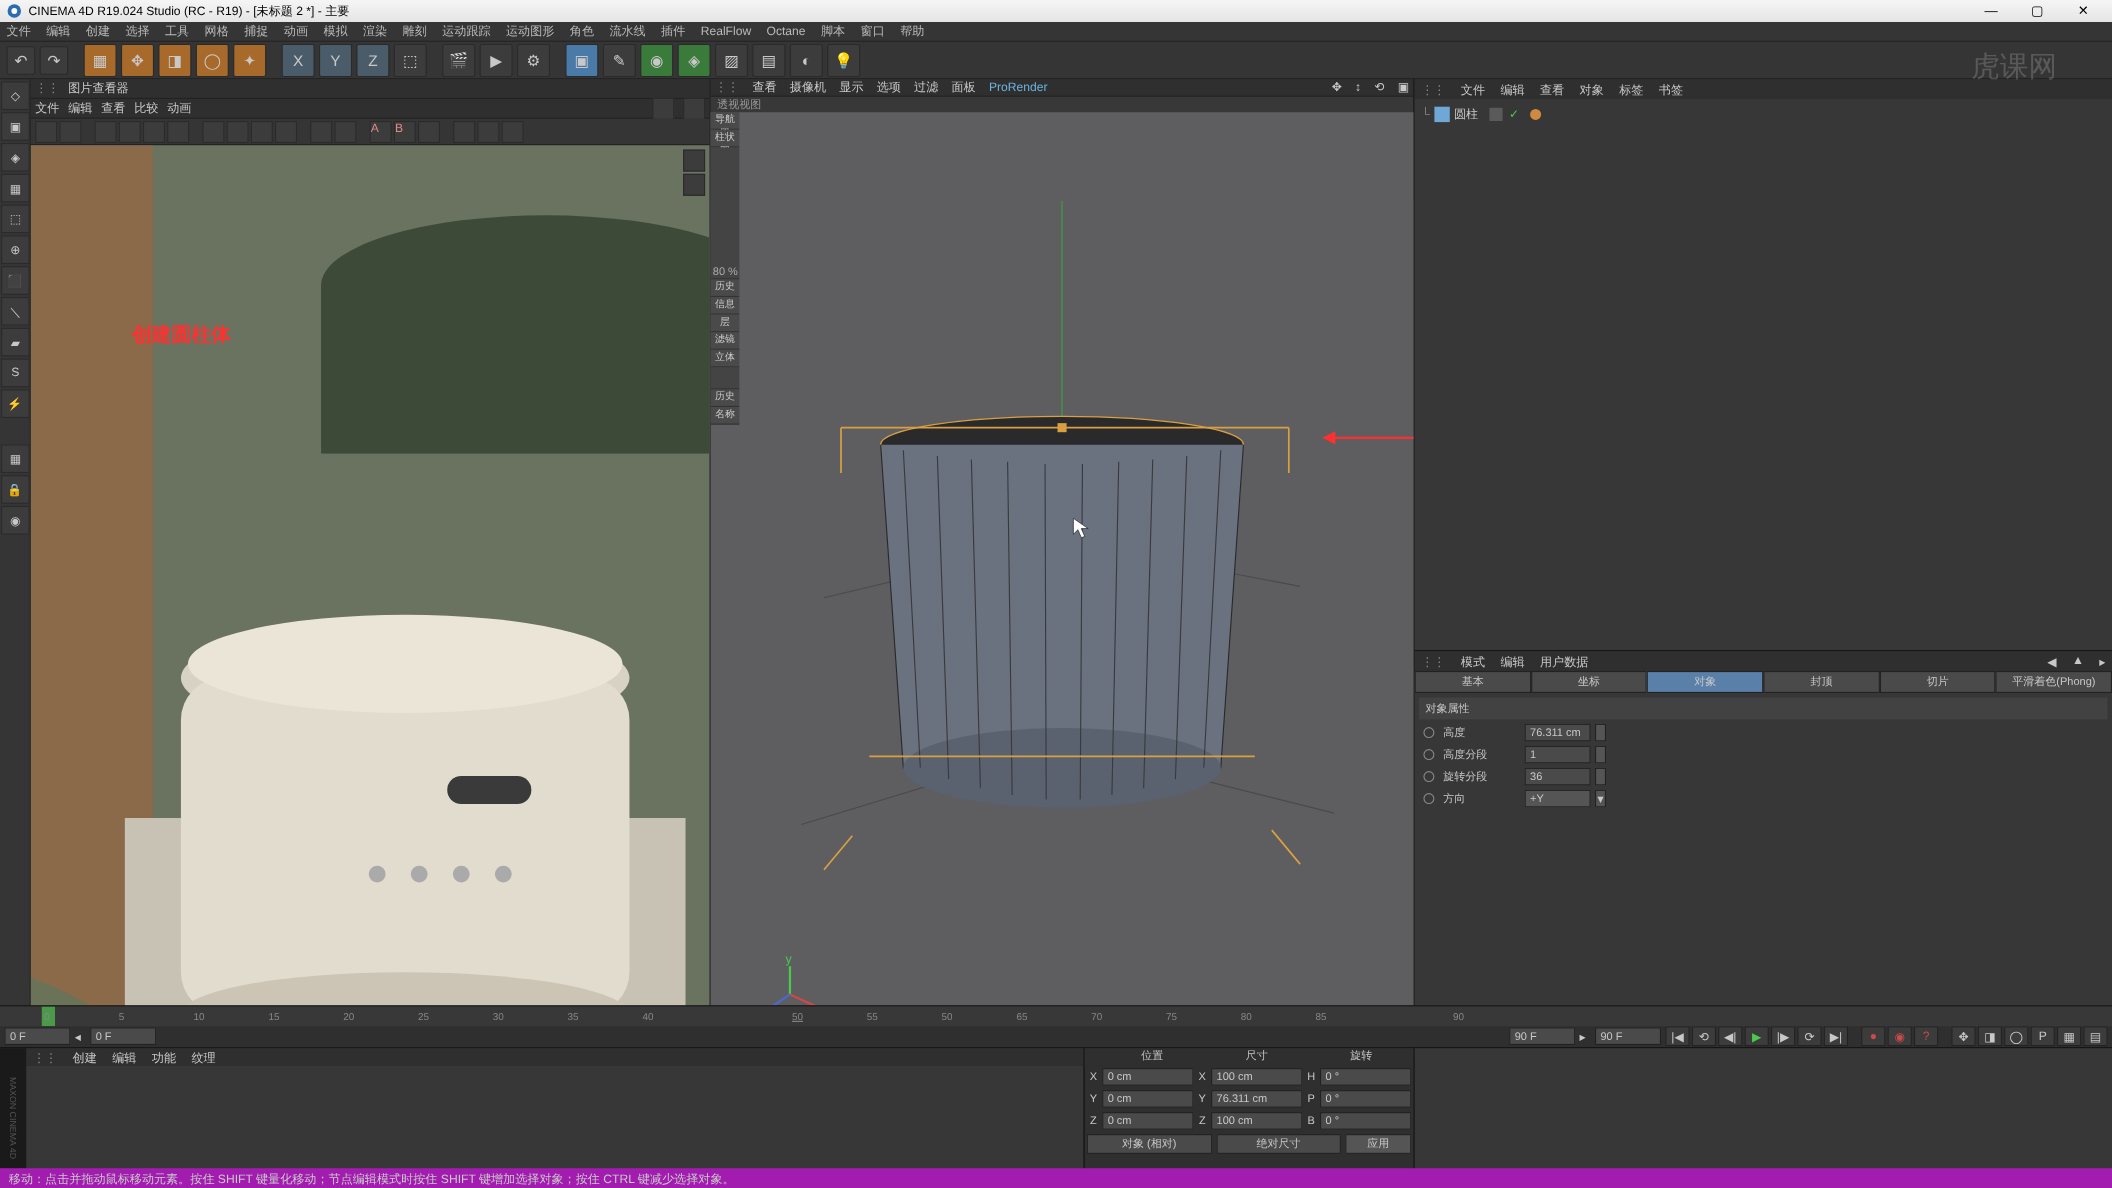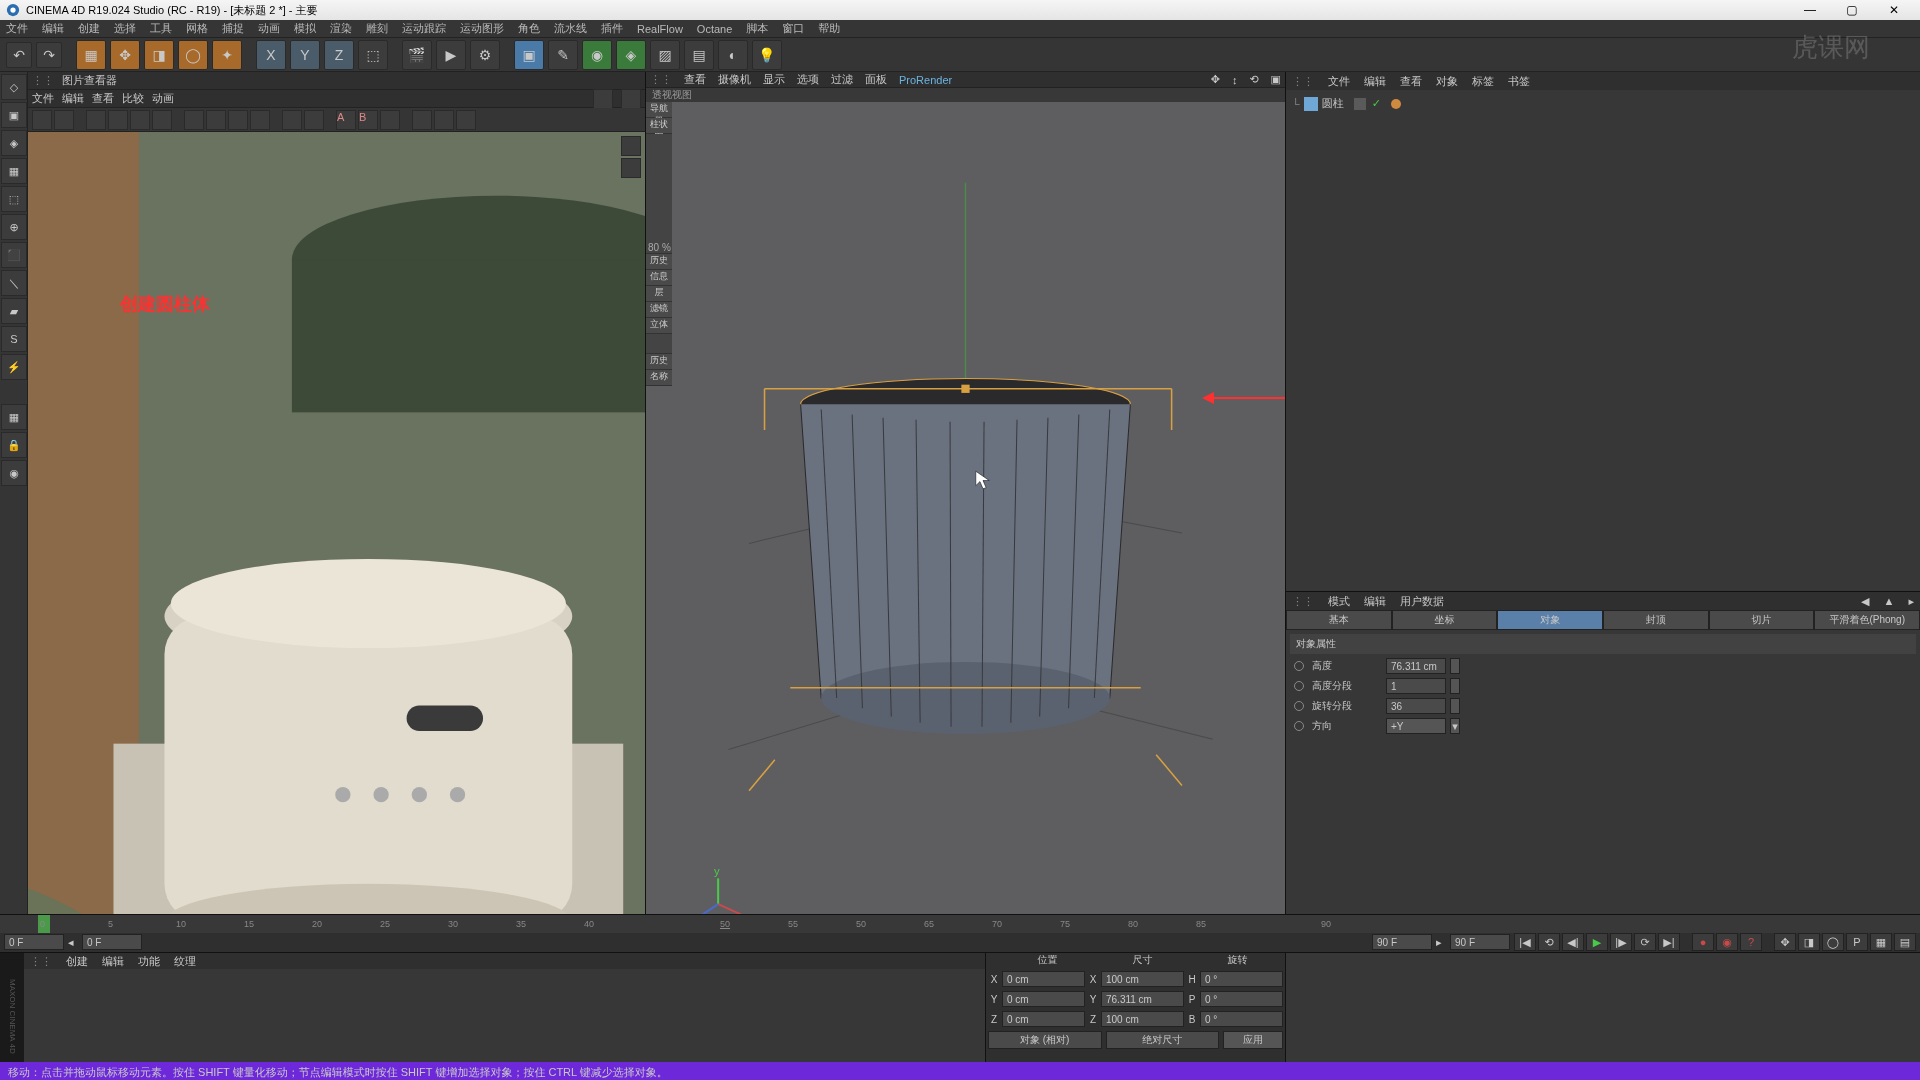--- a/index.html
+++ b/index.html
@@ -65,25 +65,25 @@
 .mat-hdr{height:16px;display:flex;align-items:center;padding:0 6px;gap:14px;background:#2f2f2f}
 .maxon{width:24px;background:#1a1a1a;display:flex;align-items:center;justify-content:center;writing-mode:vertical-rl;font-size:8px;color:#555}
 .coord{width:300px;border-left:1px solid #111;display:flex;flex-direction:column}
 .coord-hdr{height:16px;display:flex;background:#2f2f2f}
 .coord-hdr div{flex:1;text-align:center;font-size:10px}
 .coord-row{height:20px;display:flex;align-items:center;gap:2px;padding:0 2px}
 .coord-lbl{width:12px;text-align:center;font-size:10px}
 .coord-inp{flex:1;height:16px;background:#4a4a4a;border:1px solid #222;font-size:10px;padding:0 4px;display:flex;align-items:center}
 .coord-foot{display:flex;gap:4px;padding:2px}
 .coord-sel{flex:1;height:18px;background:#4a4a4a;border:1px solid #222;font-size:10px;display:flex;align-items:center;justify-content:center}
-.status{position:absolute;bottom:0;left:0;right:0;height:18px;background:#6d28d9;padding:0 8px;display:flex;align-items:flex-end;font-size:10px;color:#bbb}
+.status{position:absolute;bottom:0;left:0;right:0;height:18px;background:#a21caf;padding:0 8px;display:flex;align-items:center;font-size:10px;color:#bbb}
 .annotation{position:absolute;color:#ff3030;font-size:18px;font-weight:bold;z-index:100}
 .arrow{position:absolute;height:2px;background:#ff3030;z-index:100}
 .arrow::before{content:"";position:absolute;left:-10px;top:-5px;border:6px solid transparent;border-right:12px solid #ff3030}
-.watermark{position:absolute;top:30px;right:50px;font-size:26px;color:rgba(200,200,200,0.25);z-index:200}
+.watermark{position:absolute;top:43px;right:50px;font-size:26px;color:rgba(200,200,200,0.25);z-index:200}
 svg{display:block}
 </style>
 </head>
 <body>
 
 <div class="titlebar">
   <svg class="tb-icon" viewBox="0 0 16 16">
       <circle cx="8" cy="8" r="7" fill="#2a6db0"></circle>
       <circle cx="8" cy="8" r="3" fill="#fff"></circle>
     </svg>

